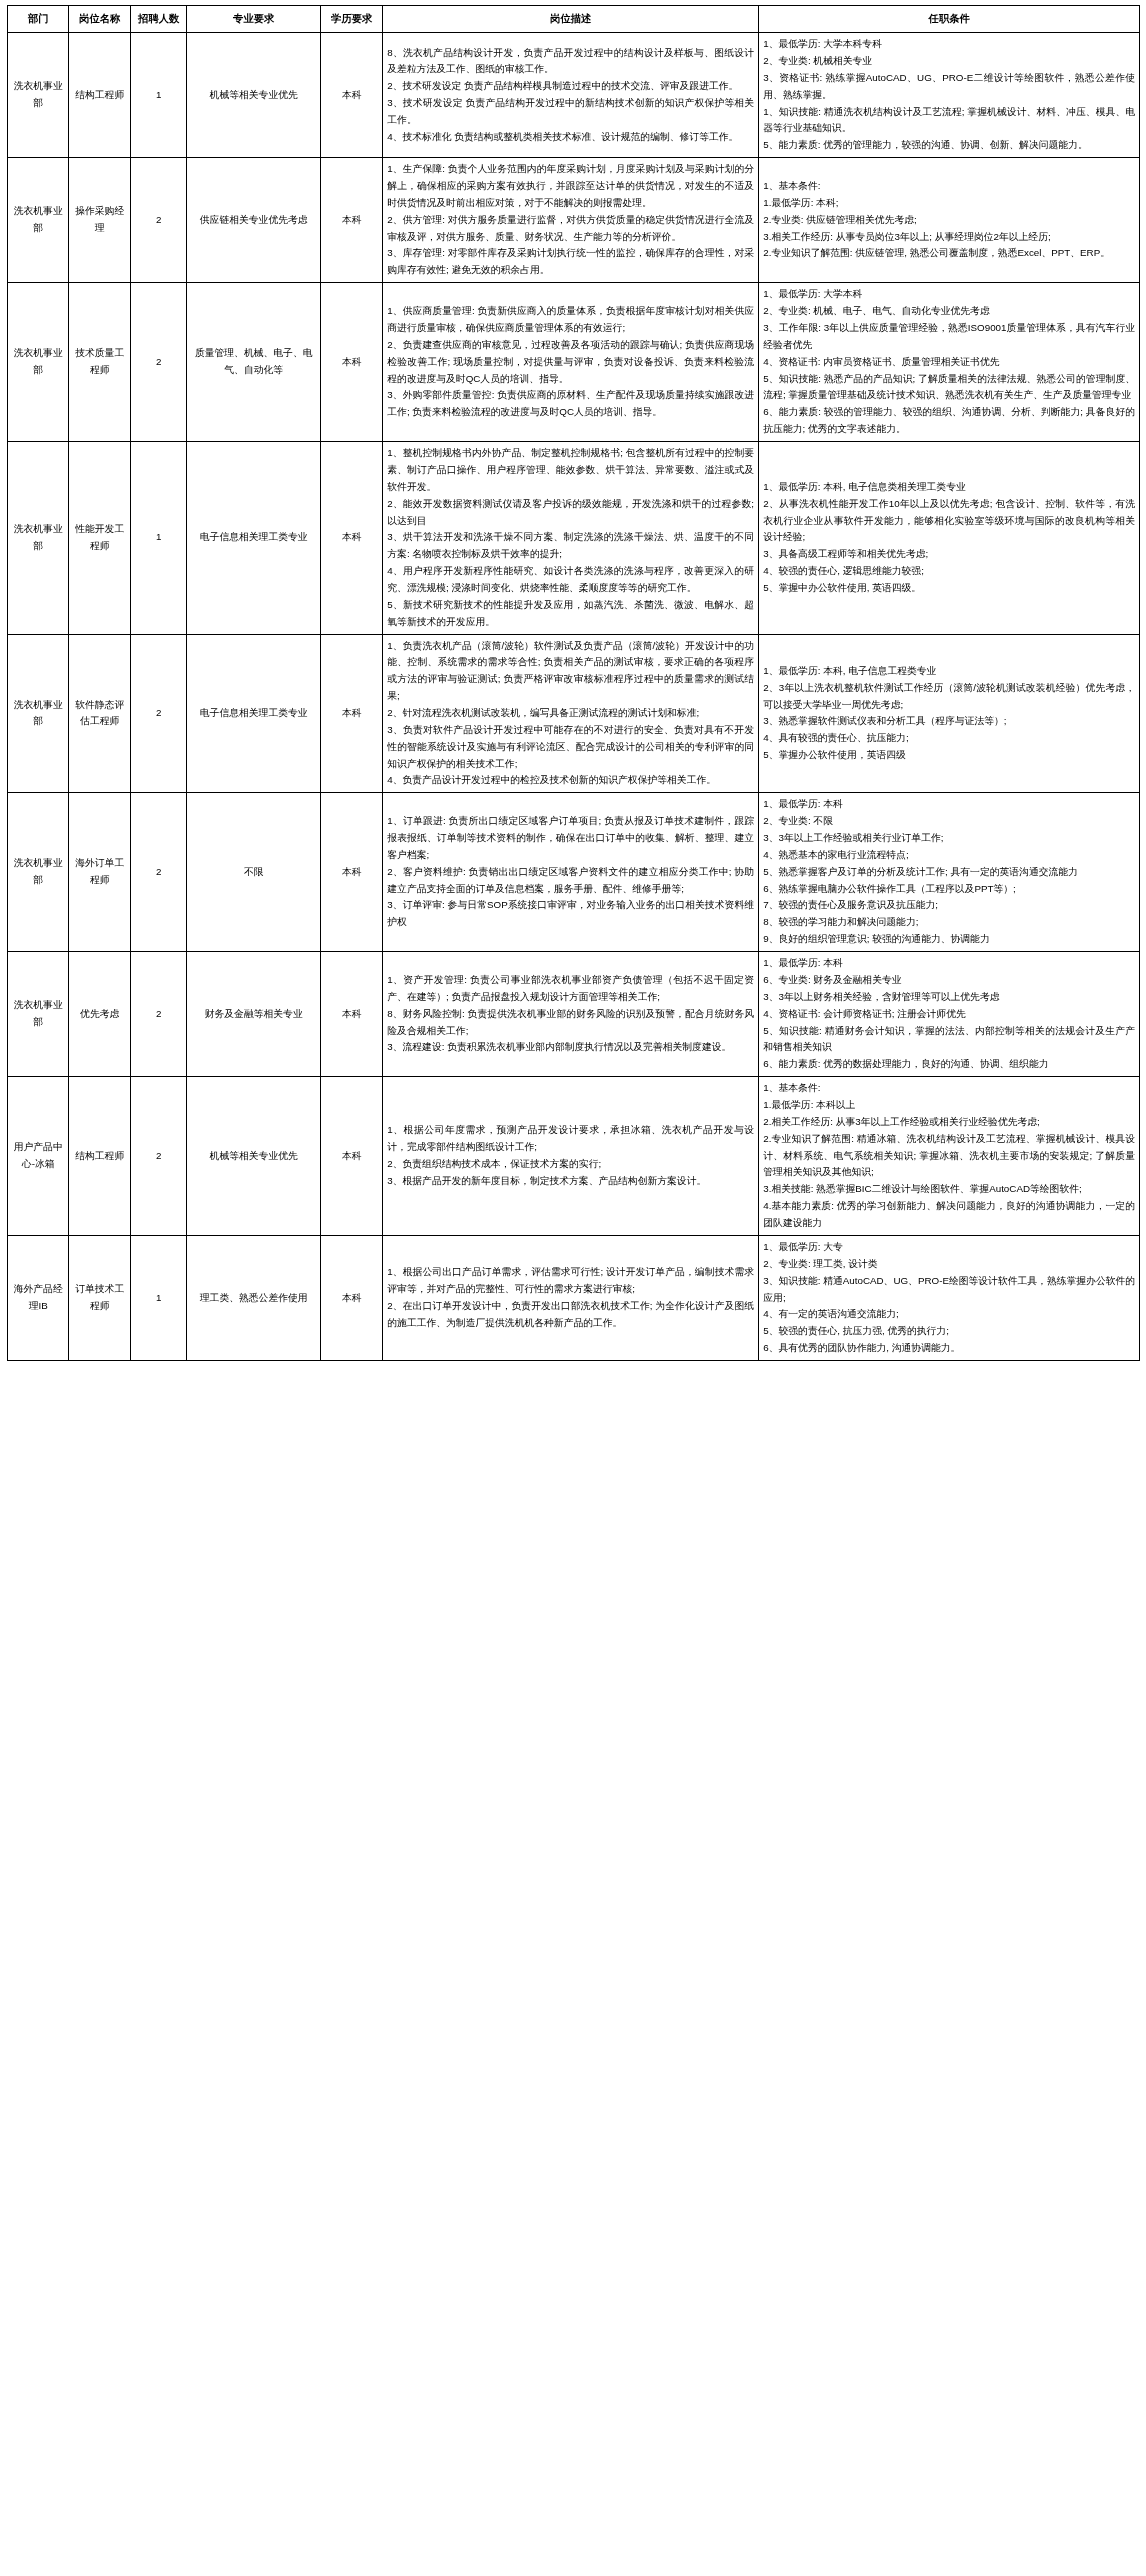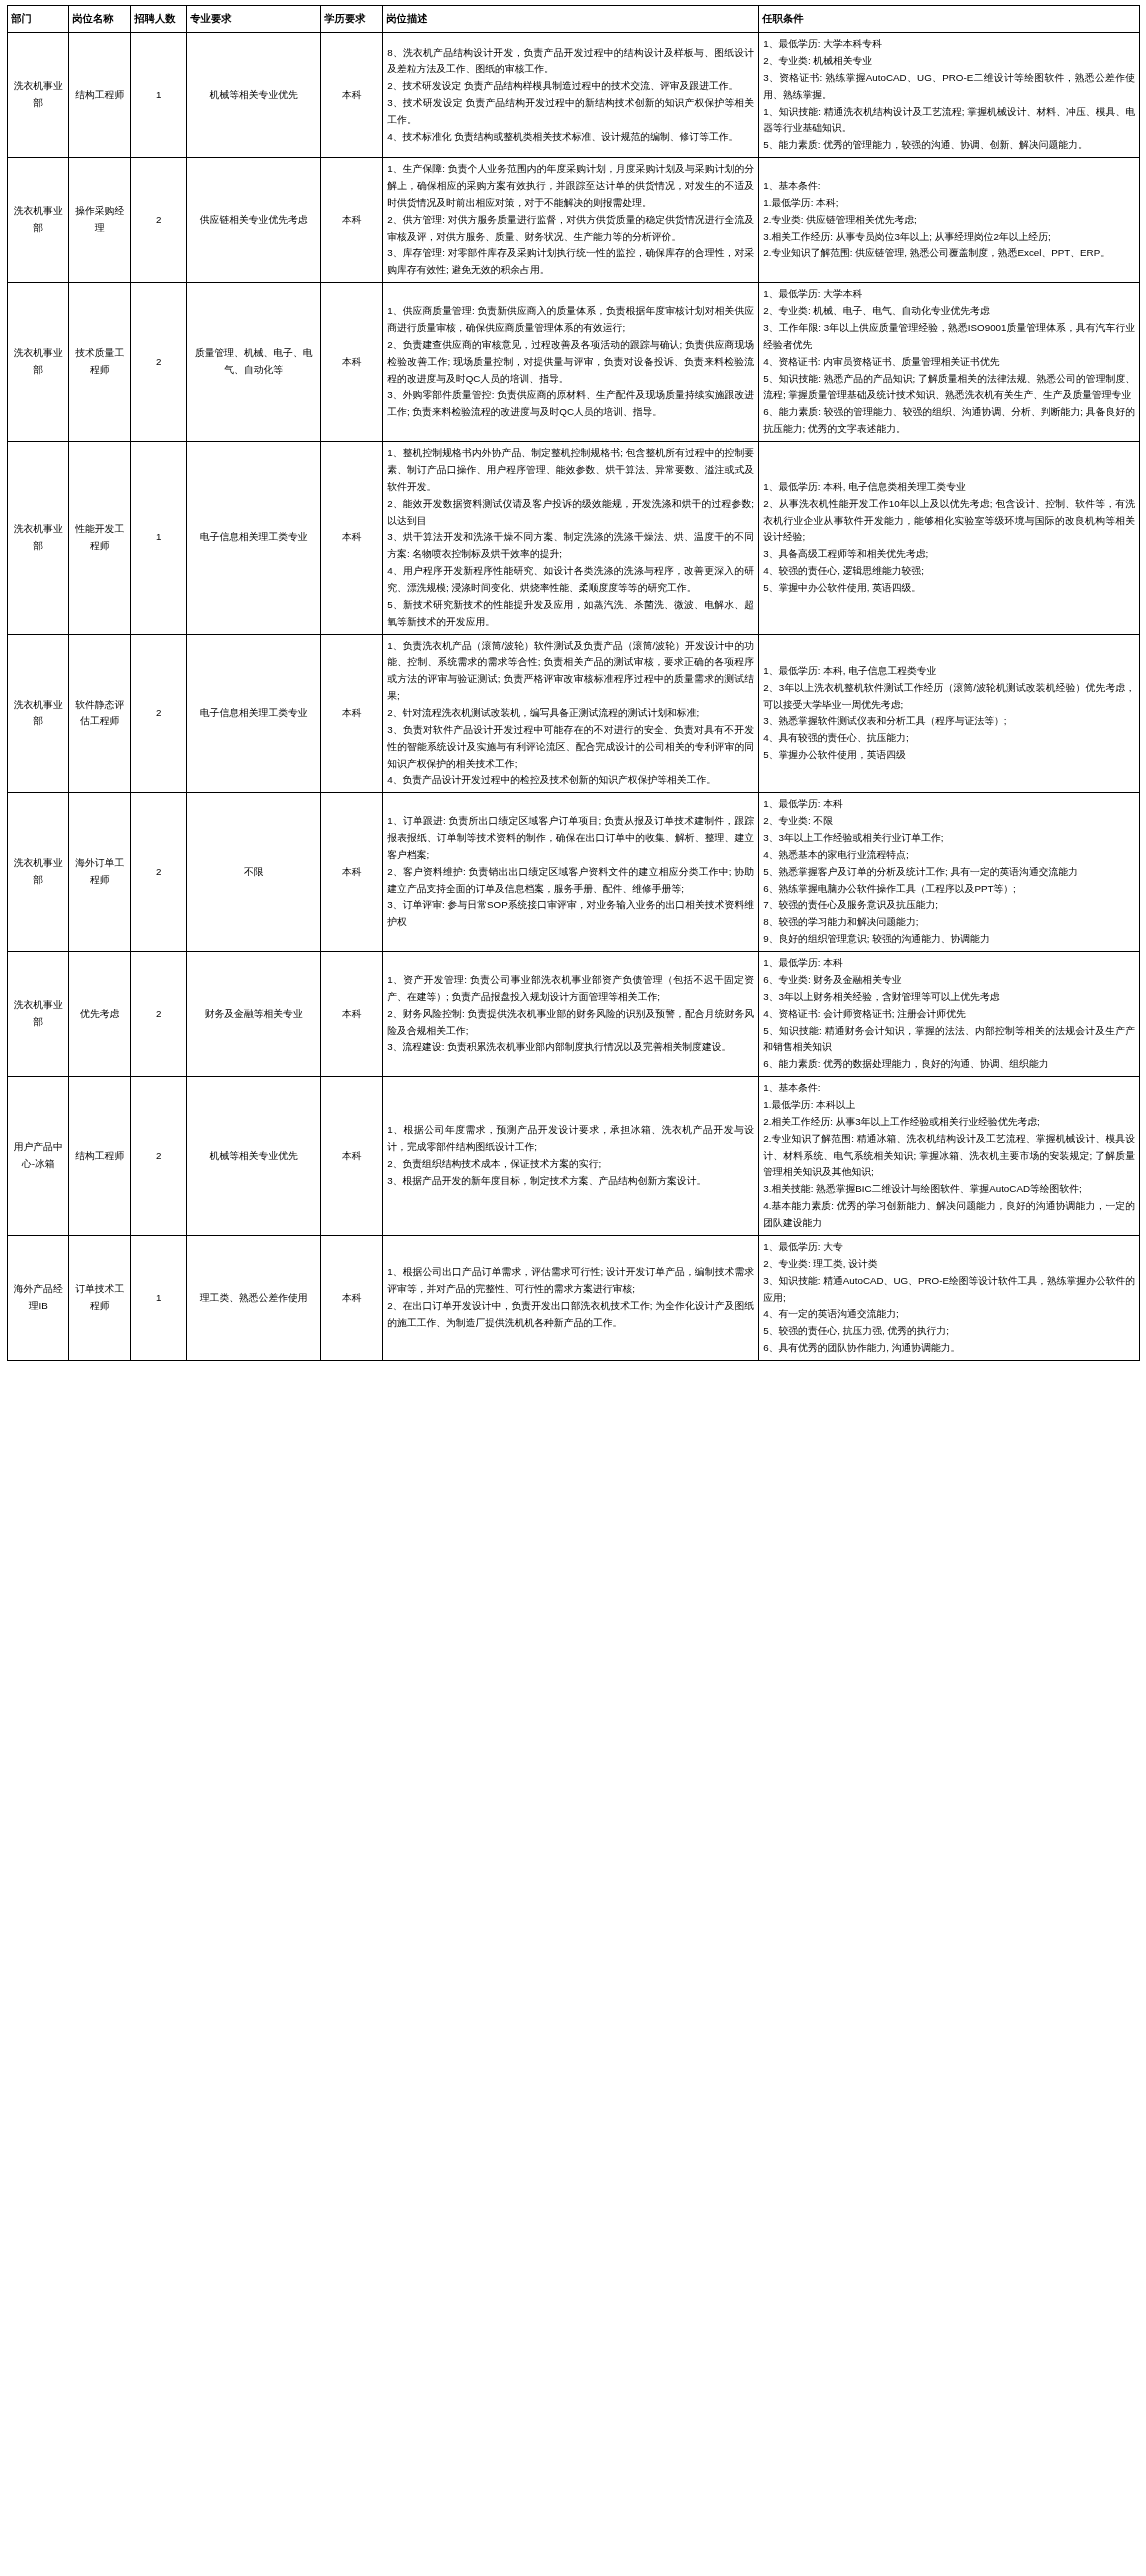--- a/index.html
+++ b/index.html
@@ -33,21 +33,21 @@
   table.jobs col.c-req    { width: 381px; }
 
   table.jobs th, table.jobs td {
     border: 0.5px solid #000;
     vertical-align: middle;
     padding: 3.1px 4.1px;
     font-size: 9.8px;
     line-height: 1.72;
   }
   table.jobs thead th {
-    text-align: left;
+    text-align: center;
     font-weight: bold;
     font-size: 10.3px;
     padding: 4.1px 3.1px;
     height: 17.5px;
   }
   td.center {
     text-align: center;
   }
   td.desc, td.req {
     vertical-align: middle;
@@ -210,21 +210,21 @@
           </td>
         </tr>
         <tr>
           <td class="center">洗衣机事业部</td>
           <td class="center">优先考虑</td>
           <td class="center">2</td>
           <td class="center">财务及金融等相关专业</td>
           <td class="center">本科</td>
           <td class="desc">
             <div class="para">1、资产开发管理: 负责公司事业部洗衣机事业部资产负债管理（包括不迟干固定资产、在建等）; 负责产品报盘投入规划设计方面管理等相关工作;</div>
-            <div class="para">2、财务风险控制: 负责提供洗衣机事业部的财务风险的识别及预警，配合月统财务风险及合规相关工作;</div>
+            <div class="para">8、财务风险控制: 负责提供洗衣机事业部的财务风险的识别及预警，配合月统财务风险及合规相关工作;</div>
             <div class="para">3、流程建设: 负责积累洗衣机事业部内部制度执行情况以及完善相关制度建设。</div>
           </td>
           <td class="req">
             <div class="para">1、最低学历: 本科</div>
             <div class="para">6、专业类: 财务及金融相关专业</div>
             <div class="para">3、3年以上财务相关经验，含财管理等可以上优先考虑</div>
             <div class="para">4、资格证书: 会计师资格证书; 注册会计师优先</div>
             <div class="para">5、知识技能: 精通财务会计知识，掌握的法法、内部控制等相关的法规会计及生产产和销售相关知识</div>
             <div class="para">6、能力素质: 优秀的数据处理能力，良好的沟通、协调、组织能力</div>
           </td>

